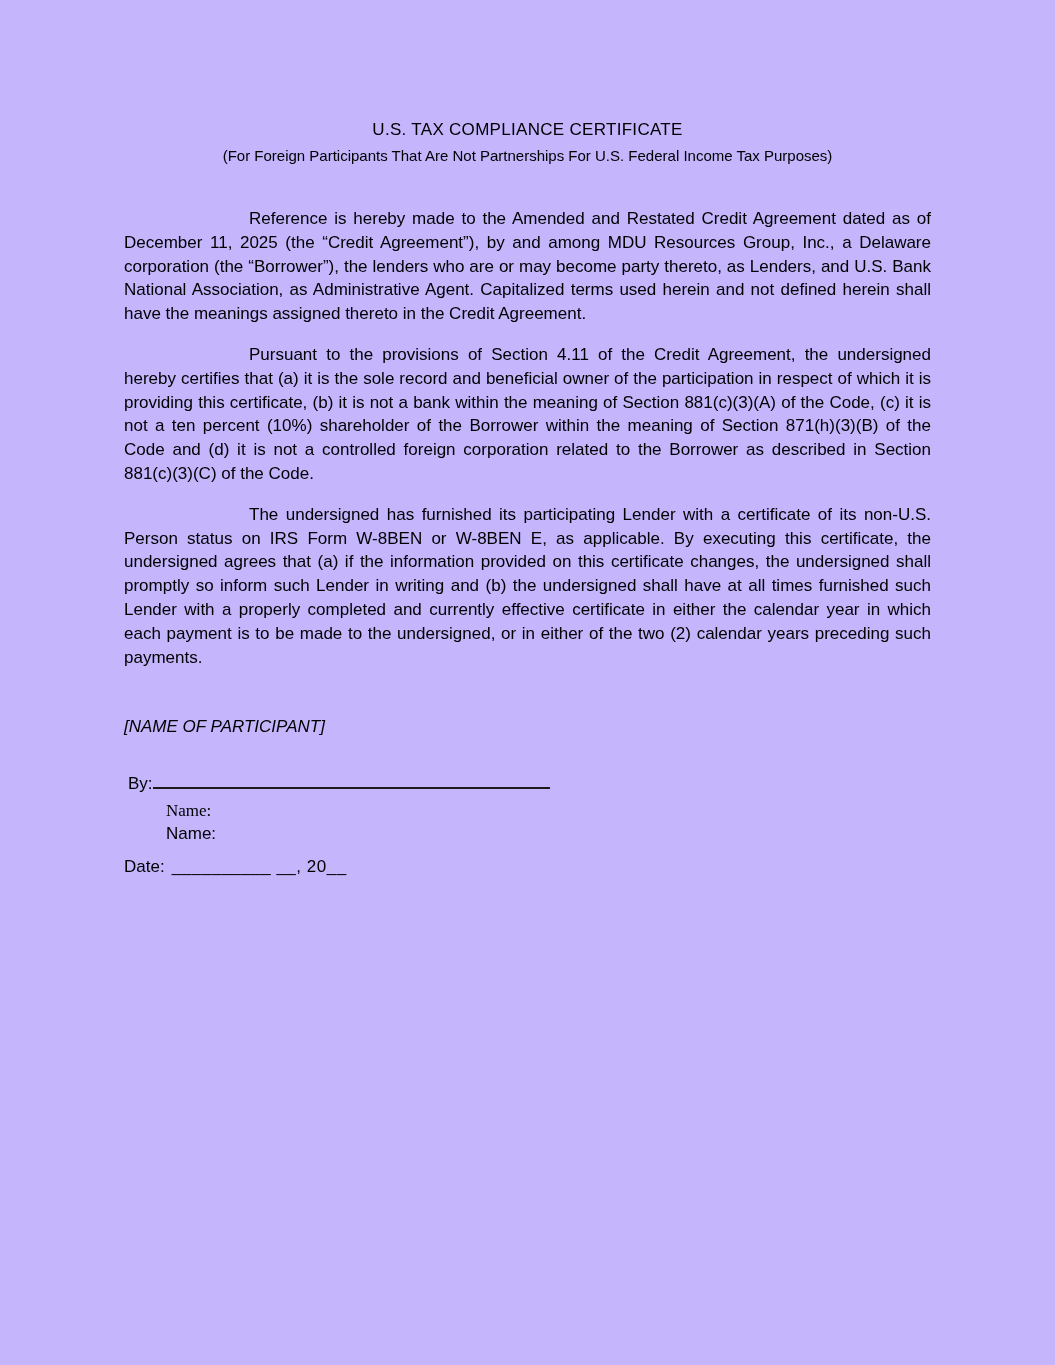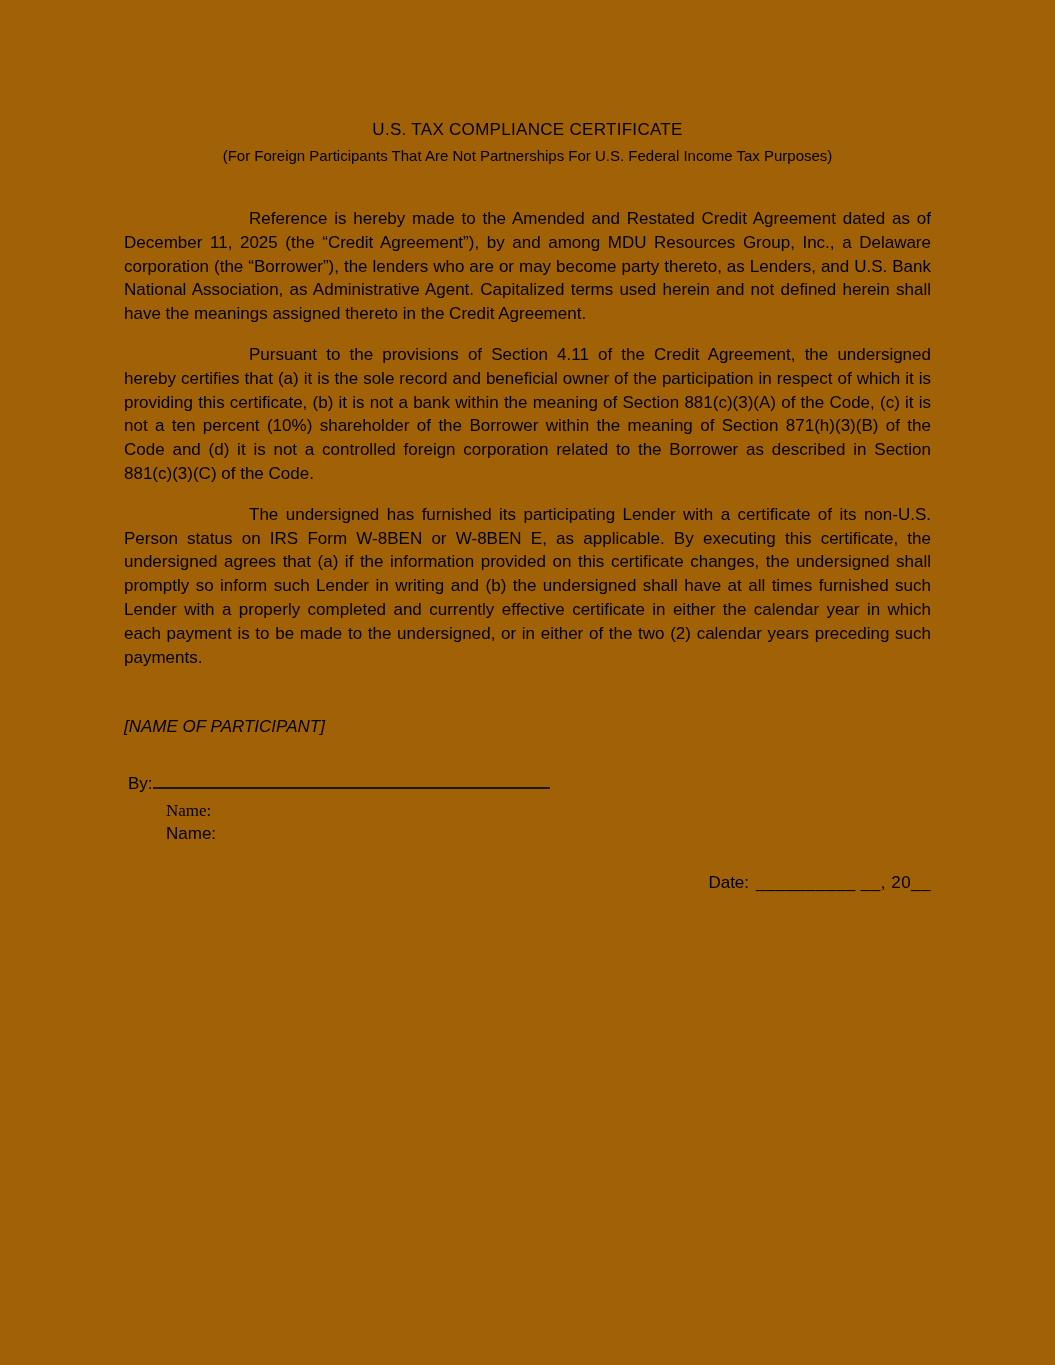--- a/index.html
+++ b/index.html
@@ -6,21 +6,21 @@
     margin: 0;
     padding: 0;
     background: #ffffff;
   }
   .page {
     position: relative;
     width: 1055px;
     height: 1365px;
     box-sizing: border-box;
     padding: 117px 124px 0 124px;
-    background: #a16207;
+    background: #c4b5fd;
     color: #000000;
     font-family: "Liberation Sans", sans-serif;
     font-size: 17px;
     overflow: hidden;
   }
   .doc-header {
     text-align: center;
     line-height: 26px;
     margin: 0 0 38px 0;
   }
@@ -58,23 +58,22 @@
     height: 15px;
     border-bottom: 2px solid #1a1a1a;
     vertical-align: baseline;
   }
   .sig-row {
     padding-left: 42px;
     line-height: 23px;
   }
   .sig-row.first { margin-top: 3px; font-family: Liberation Serif, serif; }
   .date-row {
-    margin-top: 26px;
+    margin-top: 10px;
     line-height: 24px;
-    text-align: right;
   }
   .date-blank { margin-left: 7px; letter-spacing: 0.5px; }
 </style>
 </head>
 <body>
 
 <div class="page">
 
   <header class="doc-header">
     <h1 class="doc-title">U.S. TAX COMPLIANCE CERTIFICATE</h1>

